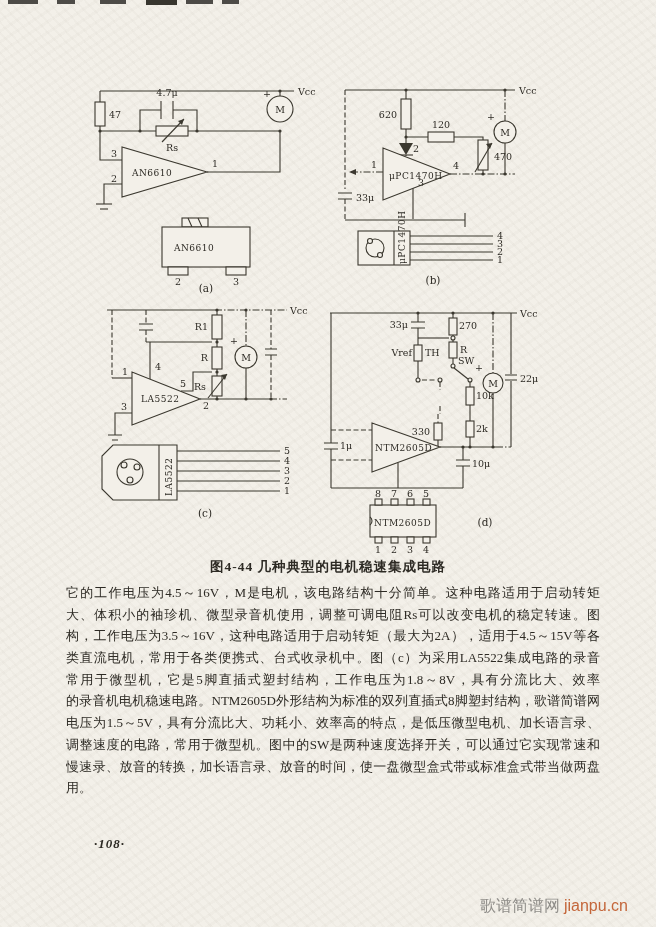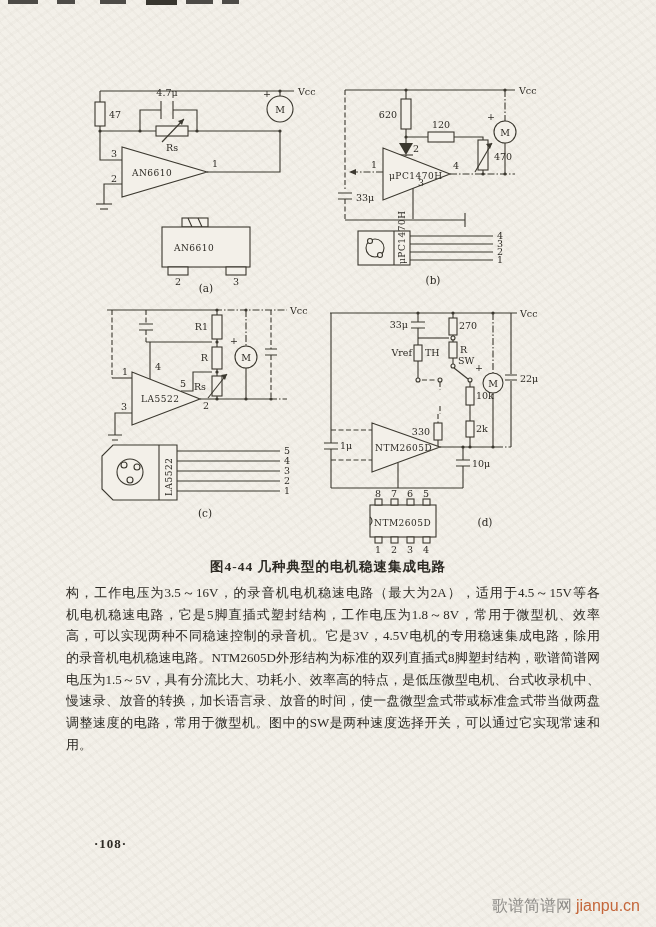--- a/index.html
+++ b/index.html
@@ -25,22 +25,22 @@
   .caption{
     position:absolute; top:558px; left:0; width:656px; text-align:center;
     font-size:13.5px; font-weight:700; letter-spacing:1px;
   }
   .bodytext{position:absolute; top:582px; left:66px; width:534px;}
   .tline{
     height:21.7px; line-height:21.7px; overflow:hidden;
     font-size:13px; text-align:justify; text-align-last:justify;
   }
   .tline.last{text-align-last:left;}
-  .pagenum{position:absolute; left:94px; top:836px; font-size:13px; font-weight:700; letter-spacing:1px;}
-  .watermark{position:absolute; right:16px; top:896px; font-size:16px; color:#8f8d89;}
+  .pagenum{position:absolute; left:94px; top:836px; font-size:13px; font-weight:700; letter-spacing:1px;font-style:italic;}
+  .watermark{position:absolute; right:28px; top:896px; font-size:16px; color:#8f8d89;}
   .watermark .wm-url{color:#c4663a; font-family:"Liberation Sans","DejaVu Sans",sans-serif;}
 </style>
 </head>
 <body>
 
 <div class="page">
 
   <span class="artifact" style="left:8px;width:30px;"></span>
   <span class="artifact" style="left:57px;width:18px;"></span>
   <span class="artifact" style="left:100px;width:26px;"></span>
@@ -316,27 +316,29 @@
       <text x="76" y="263" text-anchor="middle" font-size="8">2</text>
       <text x="92" y="263" text-anchor="middle" font-size="8">3</text>
       <text x="108" y="263" text-anchor="middle" font-size="8">4</text>
     </g>
     <text class="figlabel" x="167" y="236" text-anchor="middle">(d)</text>
   </svg>
 
   <div class="caption">图4-44  几种典型的电机稳速集成电路</div>
 
   <div class="bodytext">
-    <div class="tline">构，工作电压为3.5～16V，的录音机电机稳速电路（最大为2A），适用于4.5～15V等各</div>
-    <div class="tline">机电机稳速电路，它是5脚直插式塑封结构，工作电压为1.8～8V，常用于微型机、效率</div>
-    <div class="tline">高，可以实现两种不同稳速控制的录音机。它是3V，4.5V电机的专用稳速集成电路，除用</div>
+    <div class="tline">它的工作电压为4.5～16V，M是电机，该电路结构十分简单。这种电路适用于启动转矩</div>
+    <div class="tline">大、体积小的袖珍机、微型录音机使用，调整可调电阻Rs可以改变电机的稳定转速。图</div>
+    <div class="tline">构，工作电压为3.5～16V，这种电路适用于启动转矩（最大为2A），适用于4.5～15V等各</div>
+    <div class="tline">类直流电机，常用于各类便携式、台式收录机中。图（c）为采用LA5522集成电路的录音</div>
+    <div class="tline">常用于微型机，它是5脚直插式塑封结构，工作电压为1.8～8V，具有分流比大、效率</div>
     <div class="tline">的录音机电机稳速电路。NTM2605D外形结构为标准的双列直插式8脚塑封结构，歌谱简谱网</div>
-    <div class="tline">电压为1.5～5V，具有分流比大、功耗小、效率高的特点，是低压微型电机、台式收录机中、</div>
+    <div class="tline">电压为1.5～5V，具有分流比大、功耗小、效率高的特点，是低压微型电机、加长语言录、</div>
+    <div class="tline">调整速度的电路，常用于微型机。图中的SW是两种速度选择开关，可以通过它实现常速和</div>
     <div class="tline">慢速录、放音的转换，加长语言录、放音的时间，使一盘微型盒式带或标准盒式带当做两盘</div>
-    <div class="tline">调整速度的电路，常用于微型机。图中的SW是两种速度选择开关，可以通过它实现常速和</div>
     <div class="tline last">用。</div>
   </div>
 
   <div class="pagenum">·108·</div>
 
   <div class="watermark">
     <span>歌谱简谱网</span>
     <span class="wm-url">jianpu.cn</span>
   </div>
 

